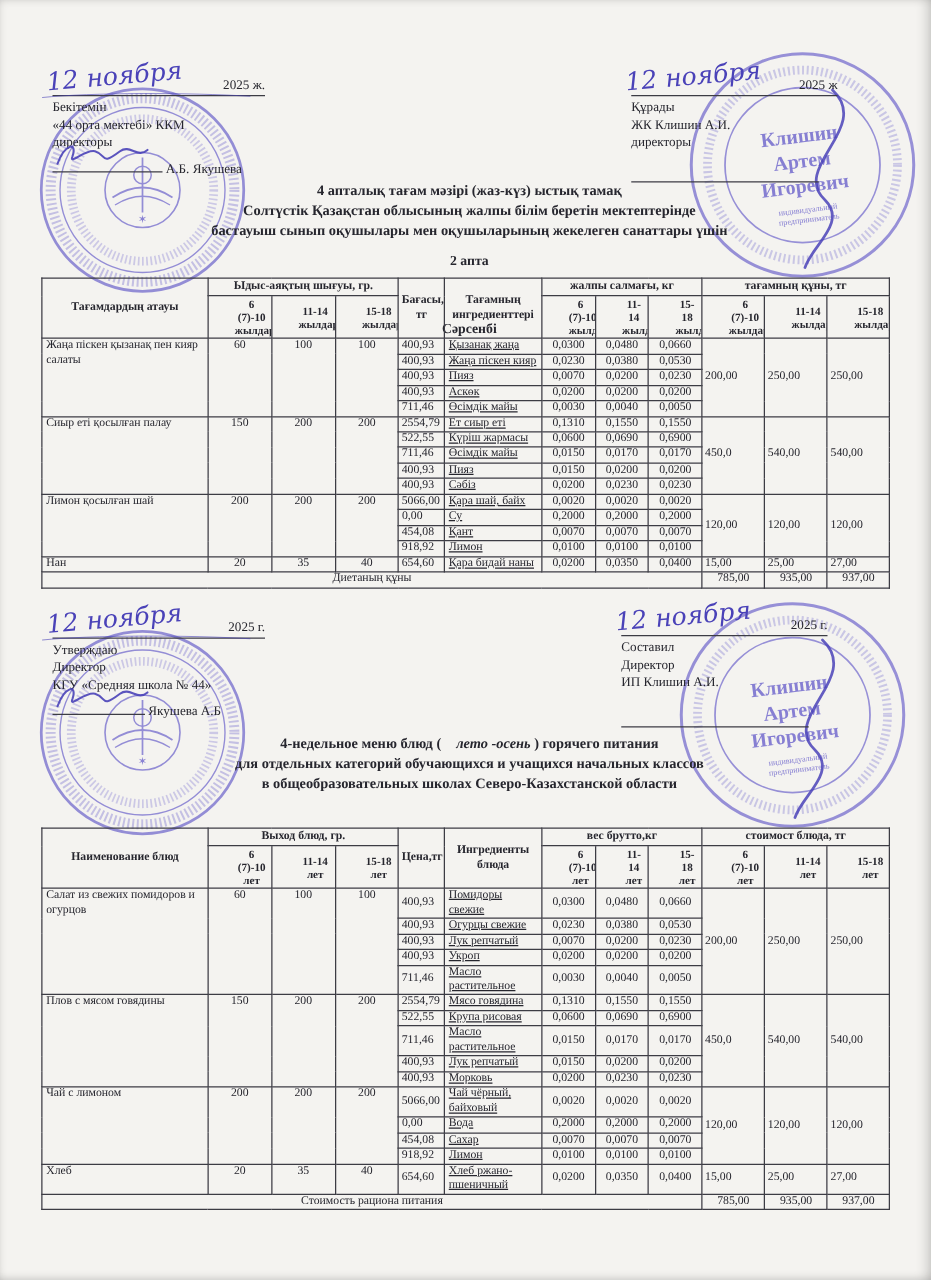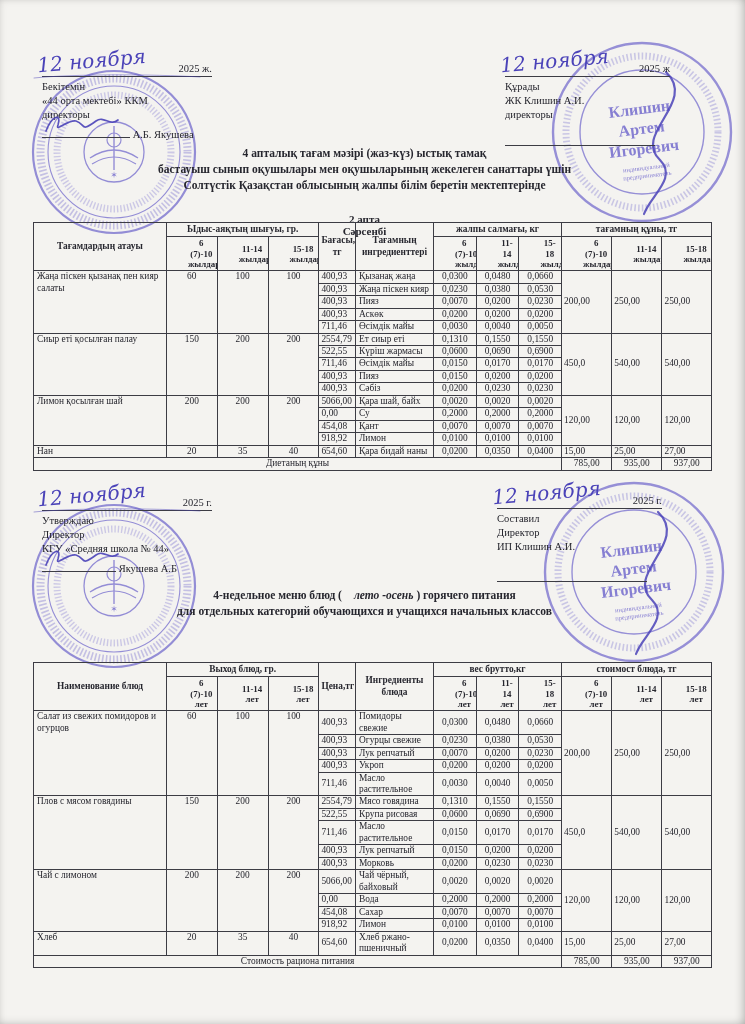--- a/index.html
+++ b/index.html
@@ -11,33 +11,33 @@
   }
   .sig-block{position:absolute;font-size:10.5px;line-height:1.35;z-index:5;}
   .date-line{position:relative;border-bottom:1px solid #3c3c44;height:16px;margin-bottom:3px;}
   .date-line .year{position:absolute;right:0;bottom:0;font-size:10.5px;}
   .hand-date{position:absolute;left:-10px;top:-16px;width:190px;height:40px;overflow:visible;pointer-events:none;}
   .sign-line{position:relative;margin-top:4px;}
   .sign-line .rule{display:inline-block;border-bottom:1px solid #3c3c44;height:10px;}
   .sign-svg{position:absolute;left:0;top:-16px;width:80px;height:28px;overflow:visible;}
   .plain-rule{border-bottom:1px solid #3c3c44;height:14px;}
   .stamp{position:absolute;z-index:2;overflow:visible;}
-  .title-block{position:absolute;left:47px;width:635px;text-align:center;font-weight:bold;z-index:4;}
+  .title-block{position:absolute;left:58px;width:635px;text-align:center;font-weight:bold;z-index:4;}
   .title-block .tl{font-size:11.5px;line-height:1.38;}
-  .title-block .wk{font-size:11px;margin-top:19px;}
-  .title-block .dy{font-size:11px;}
+  .title-block .wk{font-size:11px;margin-top:9px;}
+  .title-block .dy{font-size:11px;margin-top:42px;}
   .table-wrap{position:absolute;left:33px;width:679px;z-index:4;}
   .menu-table{width:100%;border-collapse:collapse;table-layout:fixed;font-size:9.4px;color:#26262e;}
   .menu-table th,.menu-table td{border:1px solid #3c3c44;padding:0 2px;line-height:1.22;overflow:hidden;}
   .menu-table th{font-weight:bold;text-align:center;vertical-align:middle;font-size:9.4px;padding:1px 2px;}
   .menu-table th.age{font-size:8.9px;line-height:1.15;padding-left:21px;}
   .menu-table td.dish-name{text-align:left;vertical-align:top;padding-left:3px;}
   .menu-table td.portion{text-align:center;vertical-align:top;}
   .menu-table td.price{text-align:right;padding-right:17px;}
-  .menu-table td.ingr{text-align:left;padding-left:3px;}
+  .menu-table td.ingr{text-align:left;padding-left:3px;text-decoration:underline;}
   .menu-table td.num{text-align:center;}
   .menu-table td.cost{vertical-align:middle;}
   .menu-table td.foot-label{text-align:center;}
   .menu-table td.total{font-weight:normal;text-align:center;}
   .hand-ink{stroke:#4a42b8;fill:none;stroke-linecap:round;}
   .hand-text{fill:#4a42b8;font-family:"DejaVu Serif",serif;font-style:italic;}
 </style>
 </head>
 <body>
 
@@ -102,22 +102,22 @@
       <span class="year">2025 ж</span>
     </div>
     <div>Құрады</div>
     <div>ЖК Клишин А.И.</div>
     <div>директоры</div>
     <div class="plain-rule" style="width:150px;margin-top:8px;"></div>
   </div>
 
   <div class="title-block" style="top:146px;">
     <div class="tl">4 апталық тағам мәзірі (жаз-күз) ыстық тамақ</div>
+    <div class="tl">Солтүстік Қазақстан облысының жалпы білім беретін мектептерінде</div>
     <div class="tl">бастауыш сынып оқушылары мен оқушыларының жекелеген санаттары үшін</div>
-    <div class="tl">Солтүстік Қазақстан облысының жалпы білім беретін мектептерінде</div>
     <div class="wk">2 апта</div>
     <div class="dy">Сәрсенбі</div>
   </div>
 
   <div class="table-wrap" style="top:222px;">
       <table class="menu-table">
         <colgroup>
           <col style="width: 19.6%;">
           <col style="width: 7.5%;">
           <col style="width: 7.5%;">
@@ -358,20 +358,21 @@
     </div>
     <div>Составил</div>
     <div>Директор</div>
     <div>ИП Клишин А.И.</div>
     <div class="plain-rule" style="width:150px;margin-top:12px;"></div>
   </div>
 
   <div class="title-block" style="top:588px;">
     <div class="tl"><span>4-недельное меню блюд (</span><span style="font-style:italic;margin-left:12px;">лето -осень</span><span> ) горячего питания</span></div>
     <div class="tl">для отдельных категорий обучающихся и учащихся начальных классов</div>
+    <div class="tl">в общеобразовательных школах Северо-Казахстанской области</div>
   </div>
 
   <div class="table-wrap" style="top:662px;">
       <table class="menu-table">
         <colgroup>
           <col style="width: 19.6%;">
           <col style="width: 7.5%;">
           <col style="width: 7.5%;">
           <col style="width: 7.5%;">
           <col style="width: 5.4%;">

